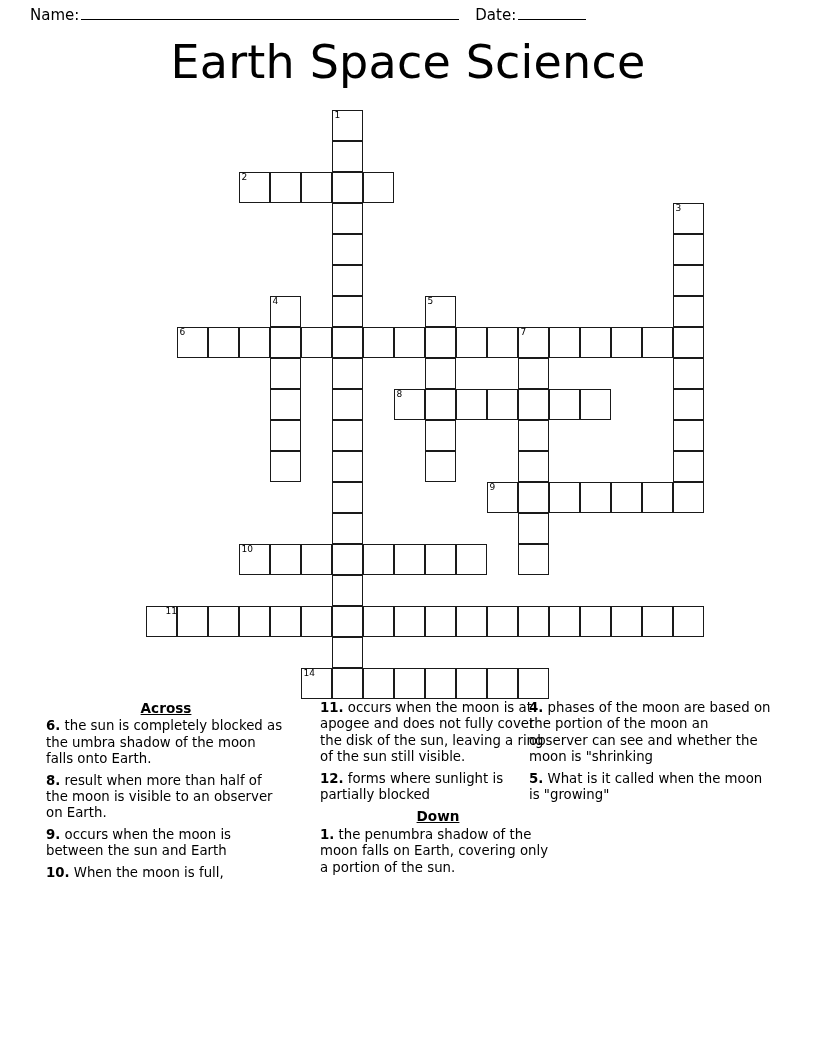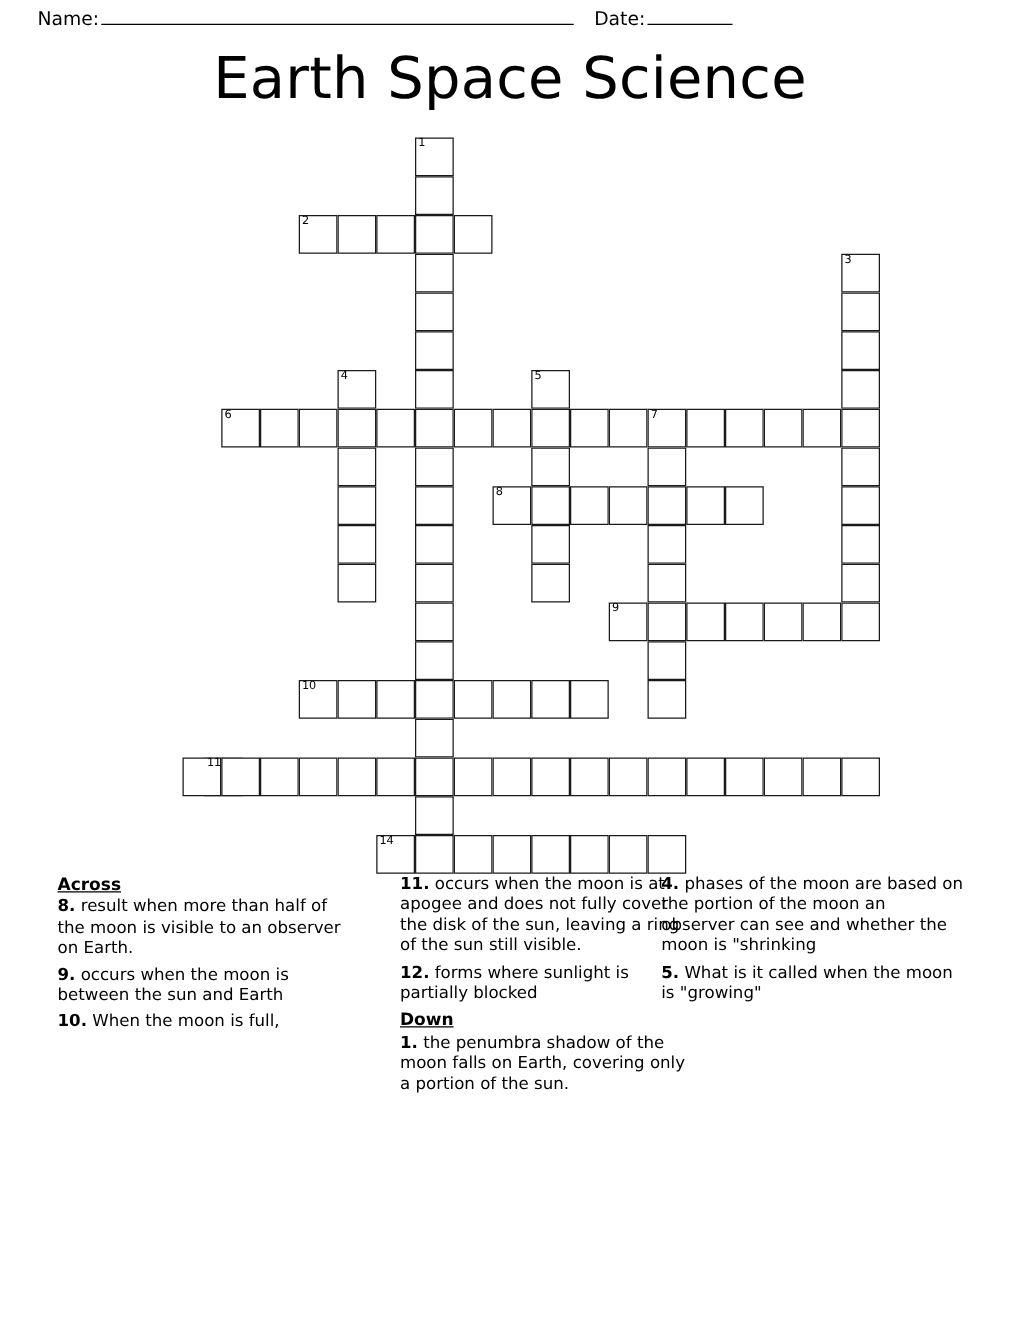--- a/index.html
+++ b/index.html
@@ -107,20 +107,21 @@
   #clue-col-1 { left: 46px;  width: 240px; }
   #clue-col-2 { left: 288px; width: 236px; margin-left: 32px; }
   #clue-col-3 { left: 529px; width: 242px; }
 
   .clue-heading {
     font-weight: bold;
     font-size: 13.6px;
     text-decoration: underline;
     margin: 0 0 2px 0;
     display: block;
+    text-align: center;
   }
   .clue-item {
     margin: 0 0 5px 0;
     display: block;
     text-indent: 0;
   }
   .clue-num {
     font-weight: bold;
   }
   .clue-text { font-weight: normal; }
@@ -267,20 +268,21 @@
     <div class="xw-cell" style="left: 279px; top: 558px;"></div>
     <div class="xw-cell" style="left: 310px; top: 558px;"></div>
     <div class="xw-cell" style="left: 341px; top: 558px;"></div>
     <div class="xw-cell" style="left: 372px; top: 558px;"></div>
     <div class="xw-cell" style="left: 403px; top: 558px;"></div>
   </div>
 
 <div id="clues">
   <div class="clue-col" id="clue-col-1">
       <span class="clue-heading">Across</span>
+      <p class="clue-item"><span class="clue-num">6.</span><span class="clue-text"> the sun is completely blocked as the umbra shadow of the moon falls onto Earth.</span></p>
       <p class="clue-item"><span class="clue-num">8.</span><span class="clue-text"> result when more than half of the moon is visible to an observer on Earth.</span></p>
       <p class="clue-item"><span class="clue-num">9.</span><span class="clue-text"> occurs when the moon is between the sun and Earth</span></p>
       <p class="clue-item"><span class="clue-num">10.</span><span class="clue-text"> When the moon is full,</span></p>
     </div>
   <div class="clue-col" id="clue-col-2">
       <p class="clue-item"><span class="clue-num">11.</span><span class="clue-text"> occurs when the moon is at apogee and does not fully cover the disk of the sun, leaving a ring of the sun still visible.</span></p>
       <p class="clue-item"><span class="clue-num">12.</span><span class="clue-text"> forms where sunlight is partially blocked</span></p>
       <span class="clue-heading">Down</span>
       <p class="clue-item"><span class="clue-num">1.</span><span class="clue-text"> the penumbra shadow of the moon falls on Earth, covering only a portion of the sun.</span></p>
     </div>

